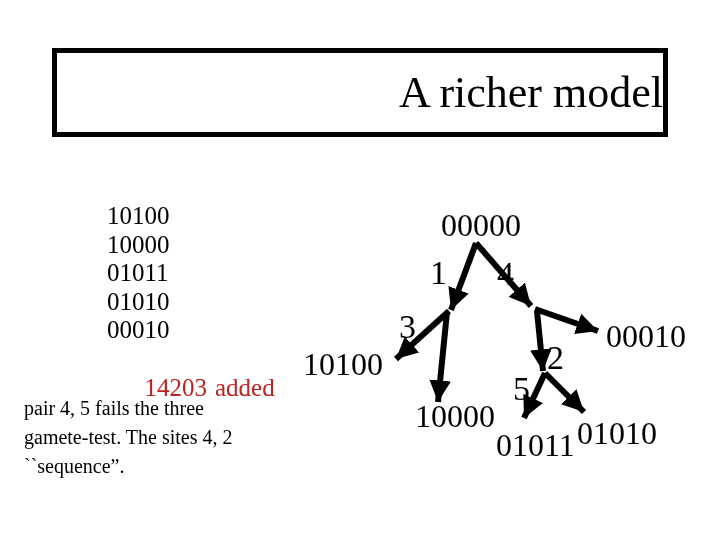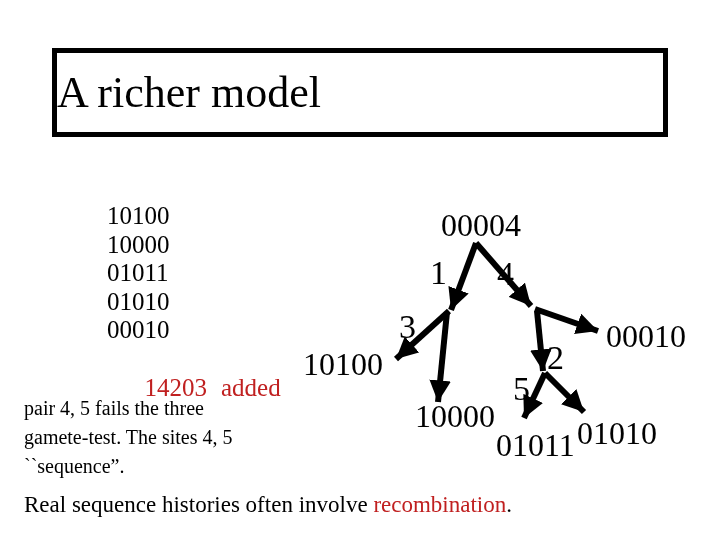--- a/index.html
+++ b/index.html
@@ -2,27 +2,27 @@
 <html><head>
 <meta charset="utf-8">
 <style>
   html,body{margin:0;padding:0;background:#fff;}
   .slide{
     position:relative;width:720px;height:540px;background:#ffffff;
     font-family:"Liberation Serif","DejaVu Serif",serif;color:#000;overflow:hidden;
   }
   .title-box{
     position:absolute;left:52px;top:48px;width:606px;height:79px;
-    border:5px solid #000;display:flex;align-items:center;justify-content:flex-start;
+    border:5px solid #000;display:flex;align-items:center;justify-content:flex-end;
   }
   .title-text{font-size:44px;line-height:1;white-space:nowrap;}
   .seq-list{position:absolute;left:107px;top:202px;font-size:25px;line-height:28.6px;}
   .seq-row{white-space:pre;}
   .red{color:#c02020;}
-  .added-note{margin-left:14px;}
+  .added-note{margin-left:8px;}
   .tree-label{position:absolute;font-size:32px;line-height:1;white-space:nowrap;}
   .edge-label{position:absolute;font-size:34px;line-height:1;white-space:nowrap;}
   .note{position:absolute;left:24px;top:394px;font-size:20px;line-height:29px;}
   .footer{position:absolute;left:24px;top:491px;font-size:23px;line-height:1.2;white-space:nowrap;}
   svg.tree{position:absolute;left:0;top:0;pointer-events:none;}
   svg.tree line{stroke:#000;stroke-width:6;}
 </style>
 </head>
 <body>
 
@@ -52,36 +52,33 @@
     <line x1="476" y1="243" x2="451" y2="310" marker-end="url(#arrow)"></line>
     <line x1="476" y1="243" x2="531" y2="306" marker-end="url(#arrow)"></line>
     <line x1="449" y1="311" x2="396" y2="359" marker-end="url(#arrow)"></line>
     <line x1="447" y1="312" x2="438" y2="402" marker-end="url(#arrow)"></line>
     <line x1="535" y1="309" x2="598" y2="331" marker-end="url(#arrow)"></line>
     <line x1="537" y1="311" x2="543" y2="371" marker-end="url(#arrow)"></line>
     <line x1="545" y1="373" x2="524" y2="418" marker-end="url(#arrow)"></line>
     <line x1="545" y1="373" x2="584" y2="412" marker-end="url(#arrow)"></line>
   </svg>
 
-  <div class="tree-label" style="left:441px;top:209px;">00004</div>
+  <div class="tree-label" style="left:441px;top:209px;">00000</div>
   <div class="tree-label" style="left:303px;top:348px;">10100</div>
   <div class="tree-label" style="left:415px;top:400px;">10000</div>
   <div class="tree-label" style="left:606px;top:320px;">00010</div>
   <div class="tree-label" style="left:496px;top:429px;">01011</div>
   <div class="tree-label" style="left:577px;top:417px;">01010</div>
 
   <div class="edge-label" style="left:430px;top:256px;">1</div>
   <div class="edge-label" style="left:497px;top:257px;">4</div>
   <div class="edge-label" style="left:399px;top:310px;">3</div>
   <div class="edge-label" style="left:547px;top:341px;">2</div>
   <div class="edge-label" style="left:513px;top:372px;">5</div>
 
   <div class="note">
     <div>pair 4, 5 fails the three</div>
-    <div>gamete-test. The sites 4, 5</div>
+    <div>gamete-test. The sites 4, 2</div>
     <div>``sequence”.</div>
   </div>
 
-  <div class="footer">
-    <span>Real sequence histories often involve </span><span class="red">recombination</span><span>.</span>
-  </div>
 
 </div>
 
 </body></html>

